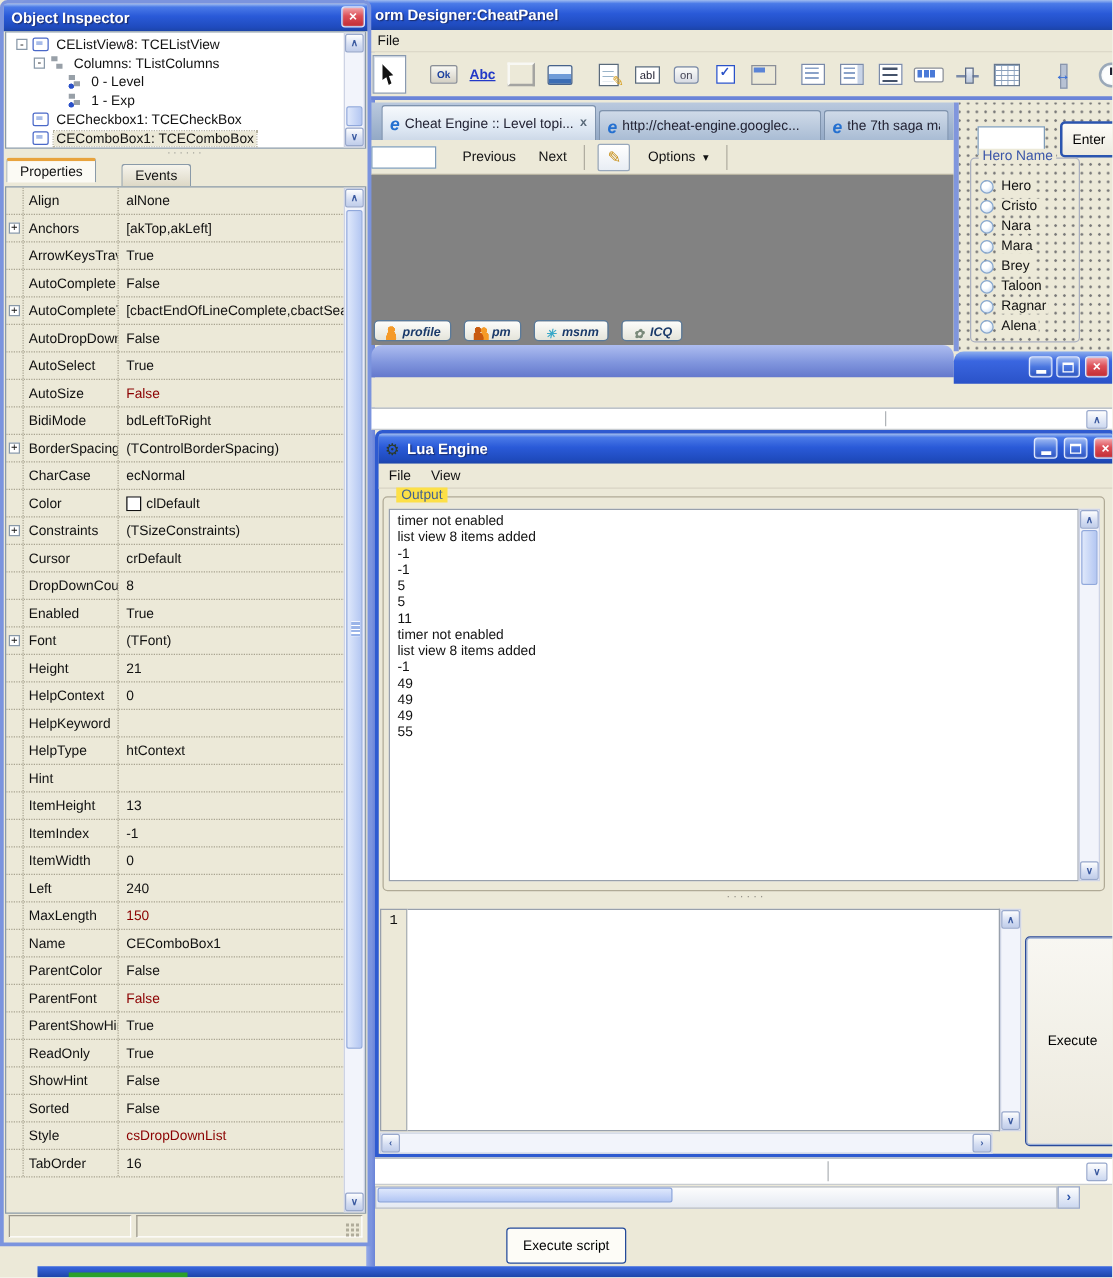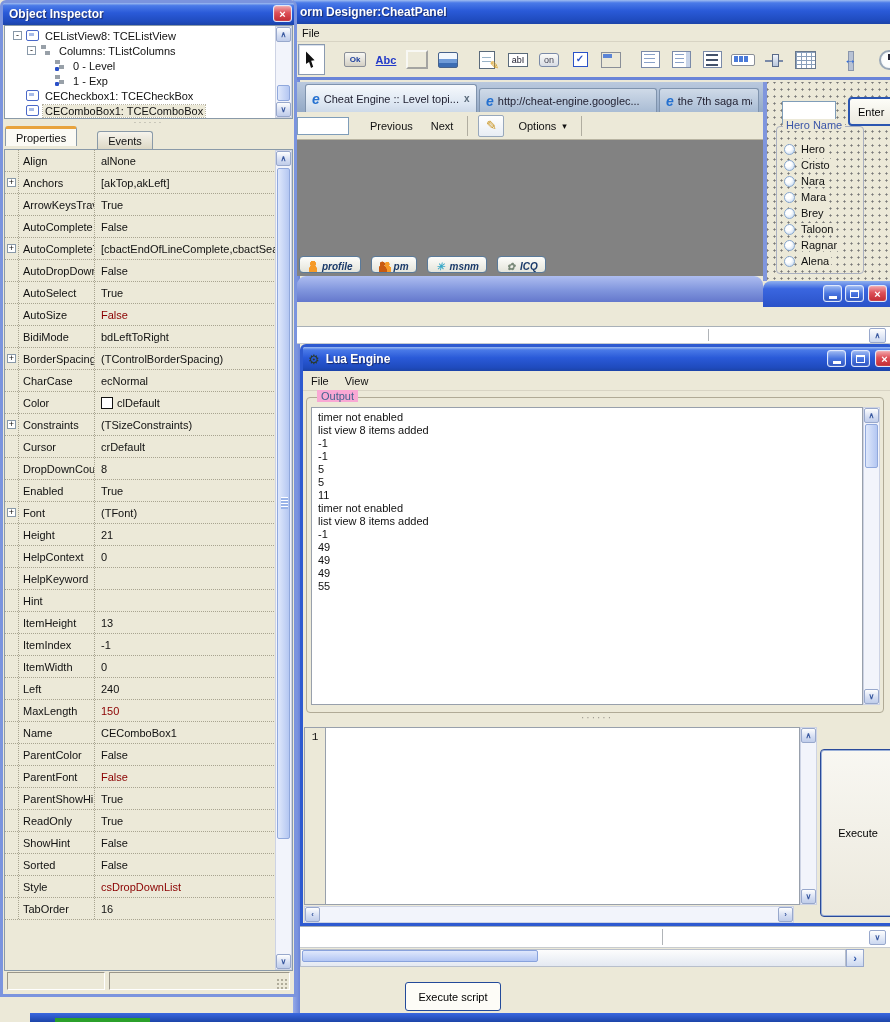--- a/index.html
+++ b/index.html
@@ -152,21 +152,21 @@
 .vdiv{position:absolute;top:2px;bottom:2px;width:1px;background:#b0b4b8}
 
 
 #lua{left:300px;top:344px;width:594px;height:582px;border:3px solid #2e5ad0;border-radius:6px 6px 0 0;background:#ece9d8}
 #lua-tbar{position:absolute;left:0;top:0;width:100%;height:24px;border-radius:2px 2px 0 0}
 .gear{font-size:13px;color:#2a3a2a;margin-left:5px;font-weight:normal}
 #lua-tbar .wbtn{position:absolute;top:3px}
 .lua-min{left:524px}.lua-max{left:548px}.lua-cls{left:572px}
 #lua-mbar{position:absolute;left:0;top:24px;width:100%;height:20px}
 .ogroup{position:absolute;left:3px;top:50px;width:578px;height:316px;border:1px solid #b0aa96;border-radius:4px}
-.oglabel{position:absolute;left:10px;top:-8px;background:#f9a8d4;padding:0 4px;color:#44628e}
+.oglabel{position:absolute;left:10px;top:-8px;background:#fde047;padding:0 4px;color:#44628e}
 .opane{position:absolute;left:4px;top:9px;width:552px;height:298px;background:#fff;border:1px solid #98a0ac;
   overflow:hidden;padding:3px 0 0 6px}
 .oline{height:13px;white-space:pre}
 .osb{right:3px;top:9px;width:17px;height:298px}
 .othumb{top:16px;height:44px}
 .lsplit{position:absolute;left:0;top:366px;width:100%;height:12px;text-align:center;color:#98948a;
   font-size:10px;letter-spacing:2px;line-height:9px}
 .gut{position:absolute;left:1px;top:380px;width:22px;height:178px;background:#ece9d8;border:1px solid #98a0ac;
   text-align:center;padding-top:3px;font-family:"Liberation Mono",monospace;font-size:11px}
 .edit{position:absolute;left:23px;top:380px;width:474px;height:178px;background:#fff;border:1px solid #98a0ac;border-left:none}
@@ -650,20 +650,27 @@
           </div>
           <div class="prow">
             <span class="pmargin"></span>
             <span class="pname">HelpKeyword</span>
             <span class="pval">
               <span class="pvtext"></span>
             </span>
           </div>
           <div class="prow">
             <span class="pmargin"></span>
+            <span class="pname">HelpType</span>
+            <span class="pval">
+              <span class="pvtext">htContext</span>
+            </span>
+          </div>
+          <div class="prow">
+            <span class="pmargin"></span>
             <span class="pname">Hint</span>
             <span class="pval">
               <span class="pvtext"></span>
             </span>
           </div>
           <div class="prow">
             <span class="pmargin"></span>
             <span class="pname">ItemHeight</span>
             <span class="pval">
               <span class="pvtext">13</span>

